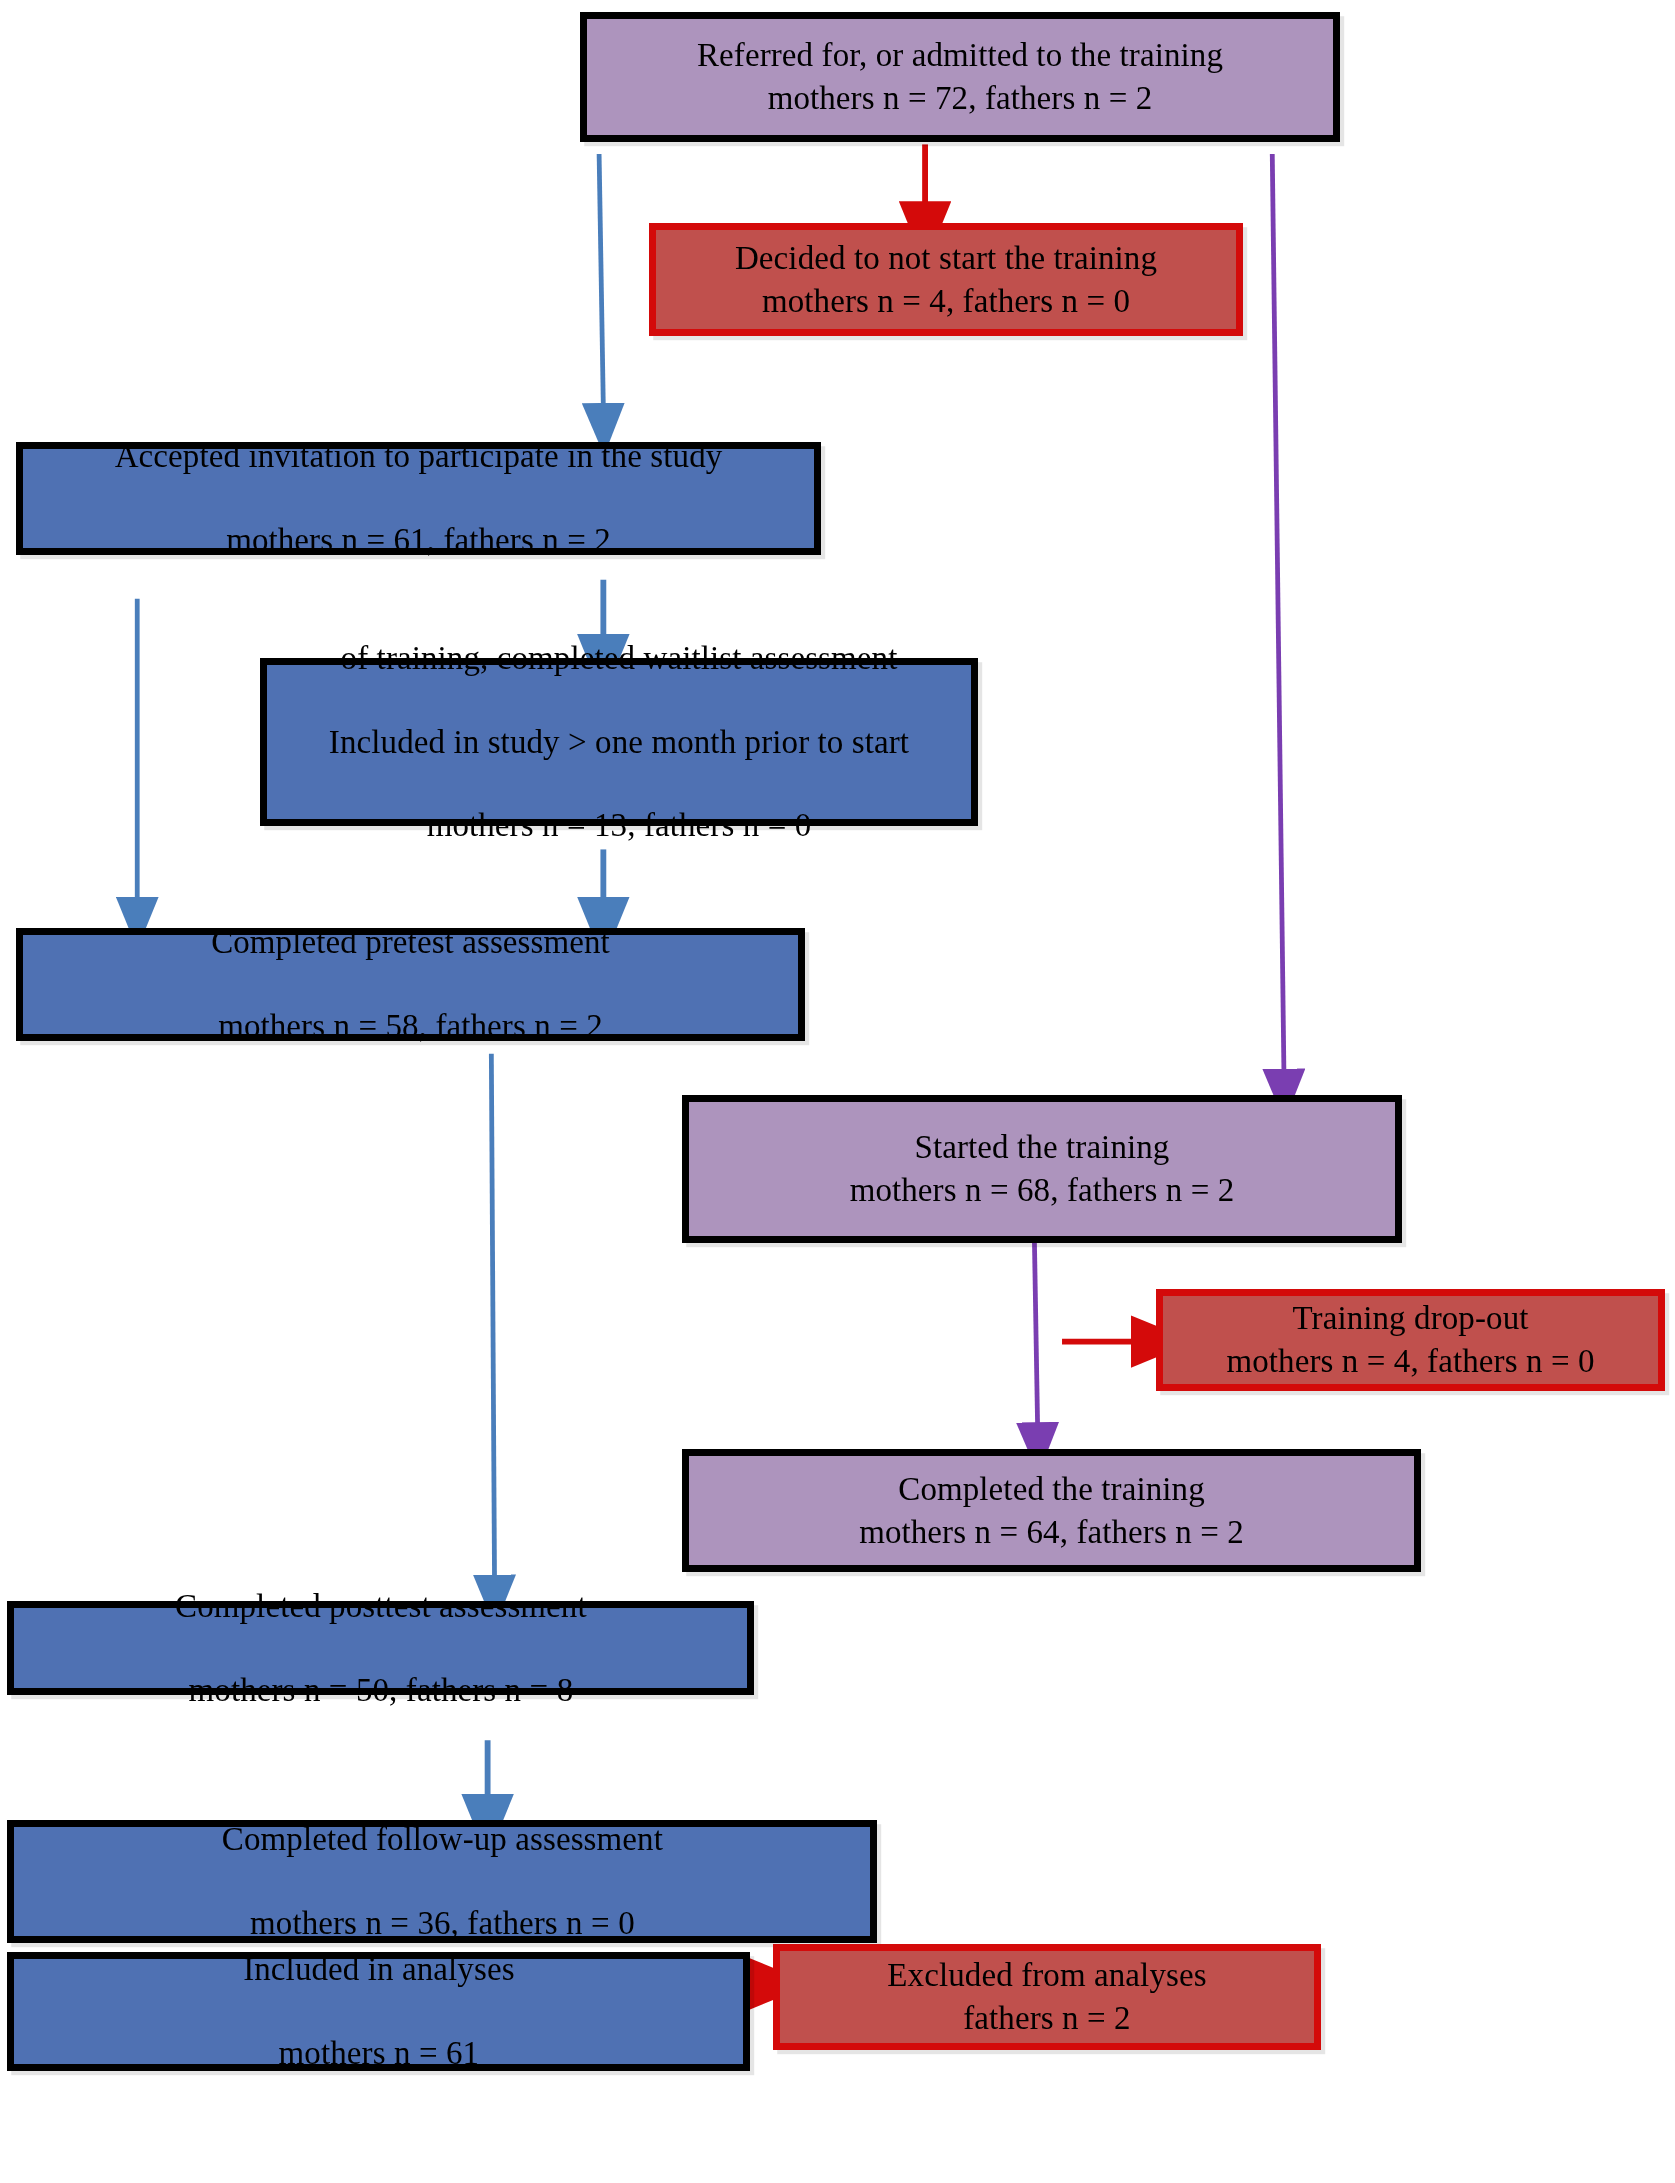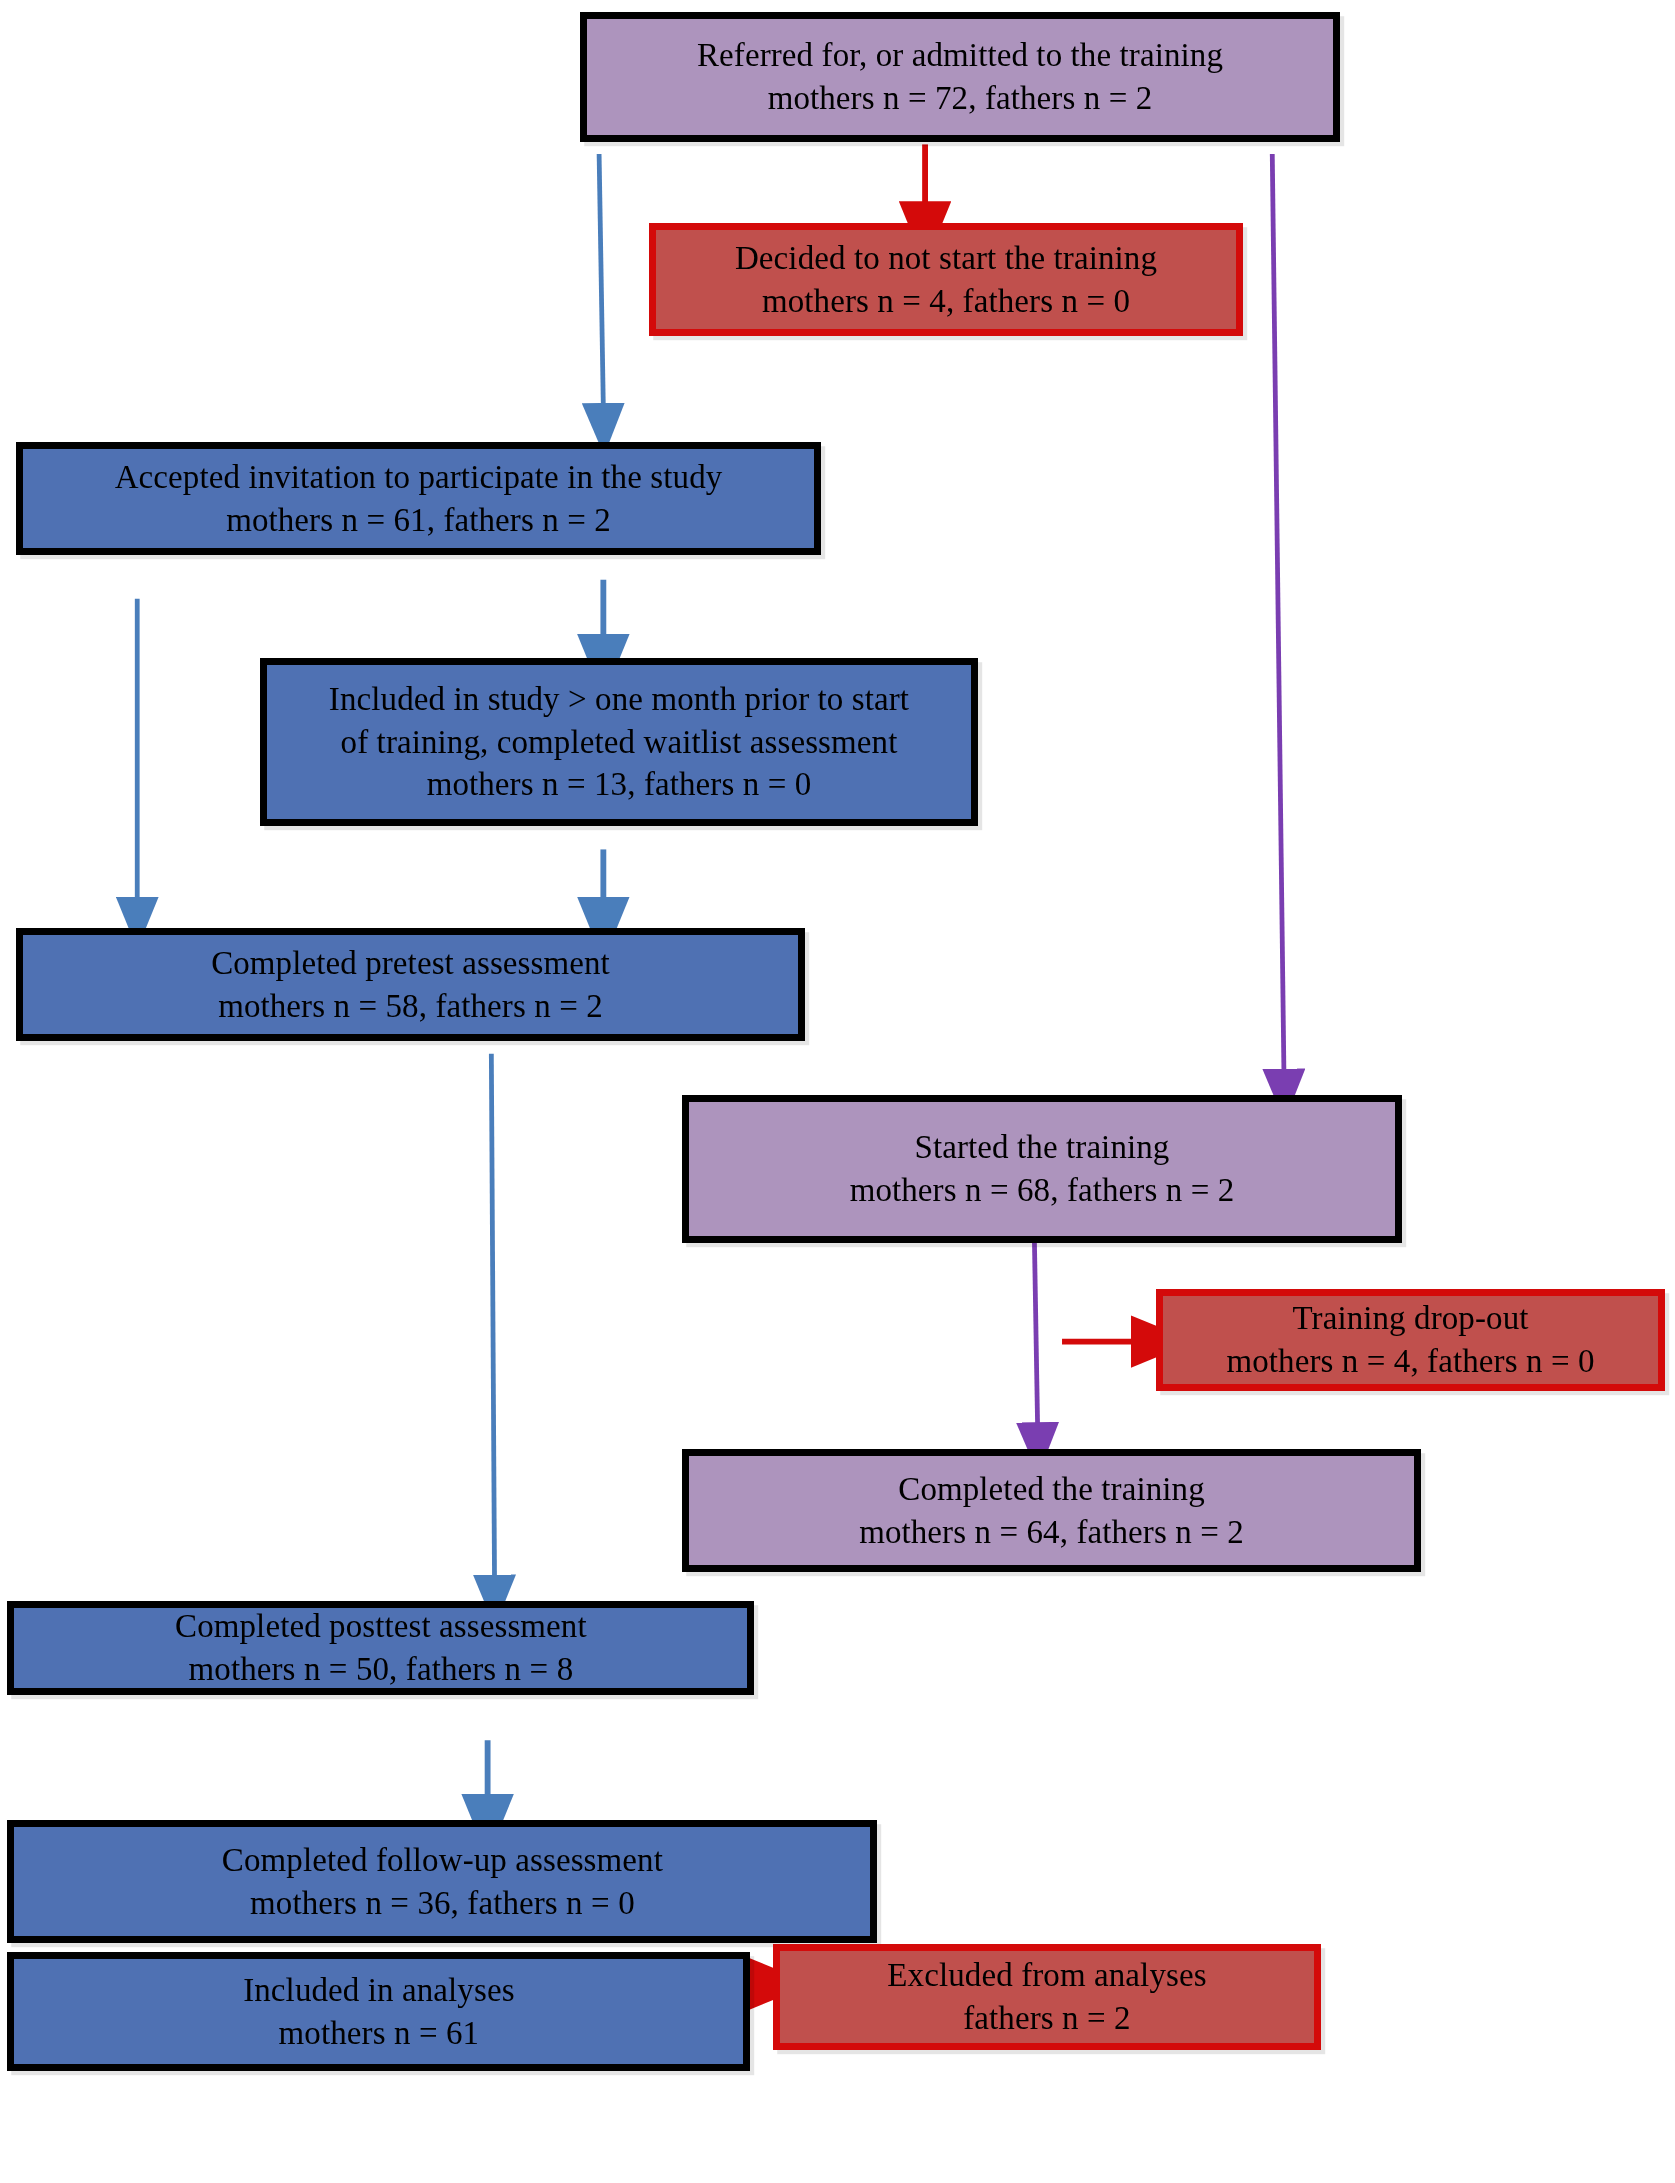--- a/index.html
+++ b/index.html
@@ -9,21 +9,21 @@
   svg.conn{position:absolute;left:0;top:0;width:1676px;height:2183px;pointer-events:none;}
 
   .node{position:absolute;box-sizing:border-box;display:flex;flex-direction:column;
         align-items:center;justify-content:center;text-align:center;color:#000;
         font-size:33px;line-height:1.30;letter-spacing:0.1px;}
   .node .ln{display:block;white-space:nowrap;}
 
   
   .n-purple{background:#ad94bd;border:7.4px solid #000000;}
   
-  .n-blue{background:#4f71b3;border:7.4px solid #000000;}
+  .n-blue{background:#4f71b3;border:7.4px solid #000000;gap:41px;}
   
   .n-red{background:#c0504d;border:7.4px solid #d40a0a;}
 
   .shadow{box-shadow:4.2px 4.2px 0 rgba(0,0,0,0.10);}
 </style>
 </head>
 <body>
 
 <div id="stage">
 
@@ -98,22 +98,22 @@
     <span class="ln">Decided to not start the training</span>
     <span class="ln">mothers n = 4, fathers n = 0</span>
   </div>
 
   <div class="node n-blue shadow" style="left:16px;top:442px;width:805px;height:113px;">
     <span class="ln">Accepted invitation to participate in the study</span>
     <span class="ln">mothers n = 61, fathers n = 2</span>
   </div>
 
   <div class="node n-blue shadow" style="left:260px;top:658px;width:718px;height:168px;">
+    <span class="ln">of training, completed waitlist assessment</span>
     <span class="ln">Included in study &gt; one month prior to start</span>
-    <span class="ln">of training, completed waitlist assessment</span>
     <span class="ln">mothers n = 13, fathers n = 0</span>
   </div>
 
   <div class="node n-blue shadow" style="left:16px;top:928px;width:789px;height:113px;">
     <span class="ln">Completed pretest assessment</span>
     <span class="ln">mothers n = 58, fathers n = 2</span>
   </div>
 
   <div class="node n-purple shadow" style="left:682px;top:1095px;width:720px;height:148px;">
     <span class="ln">Started the training</span>

